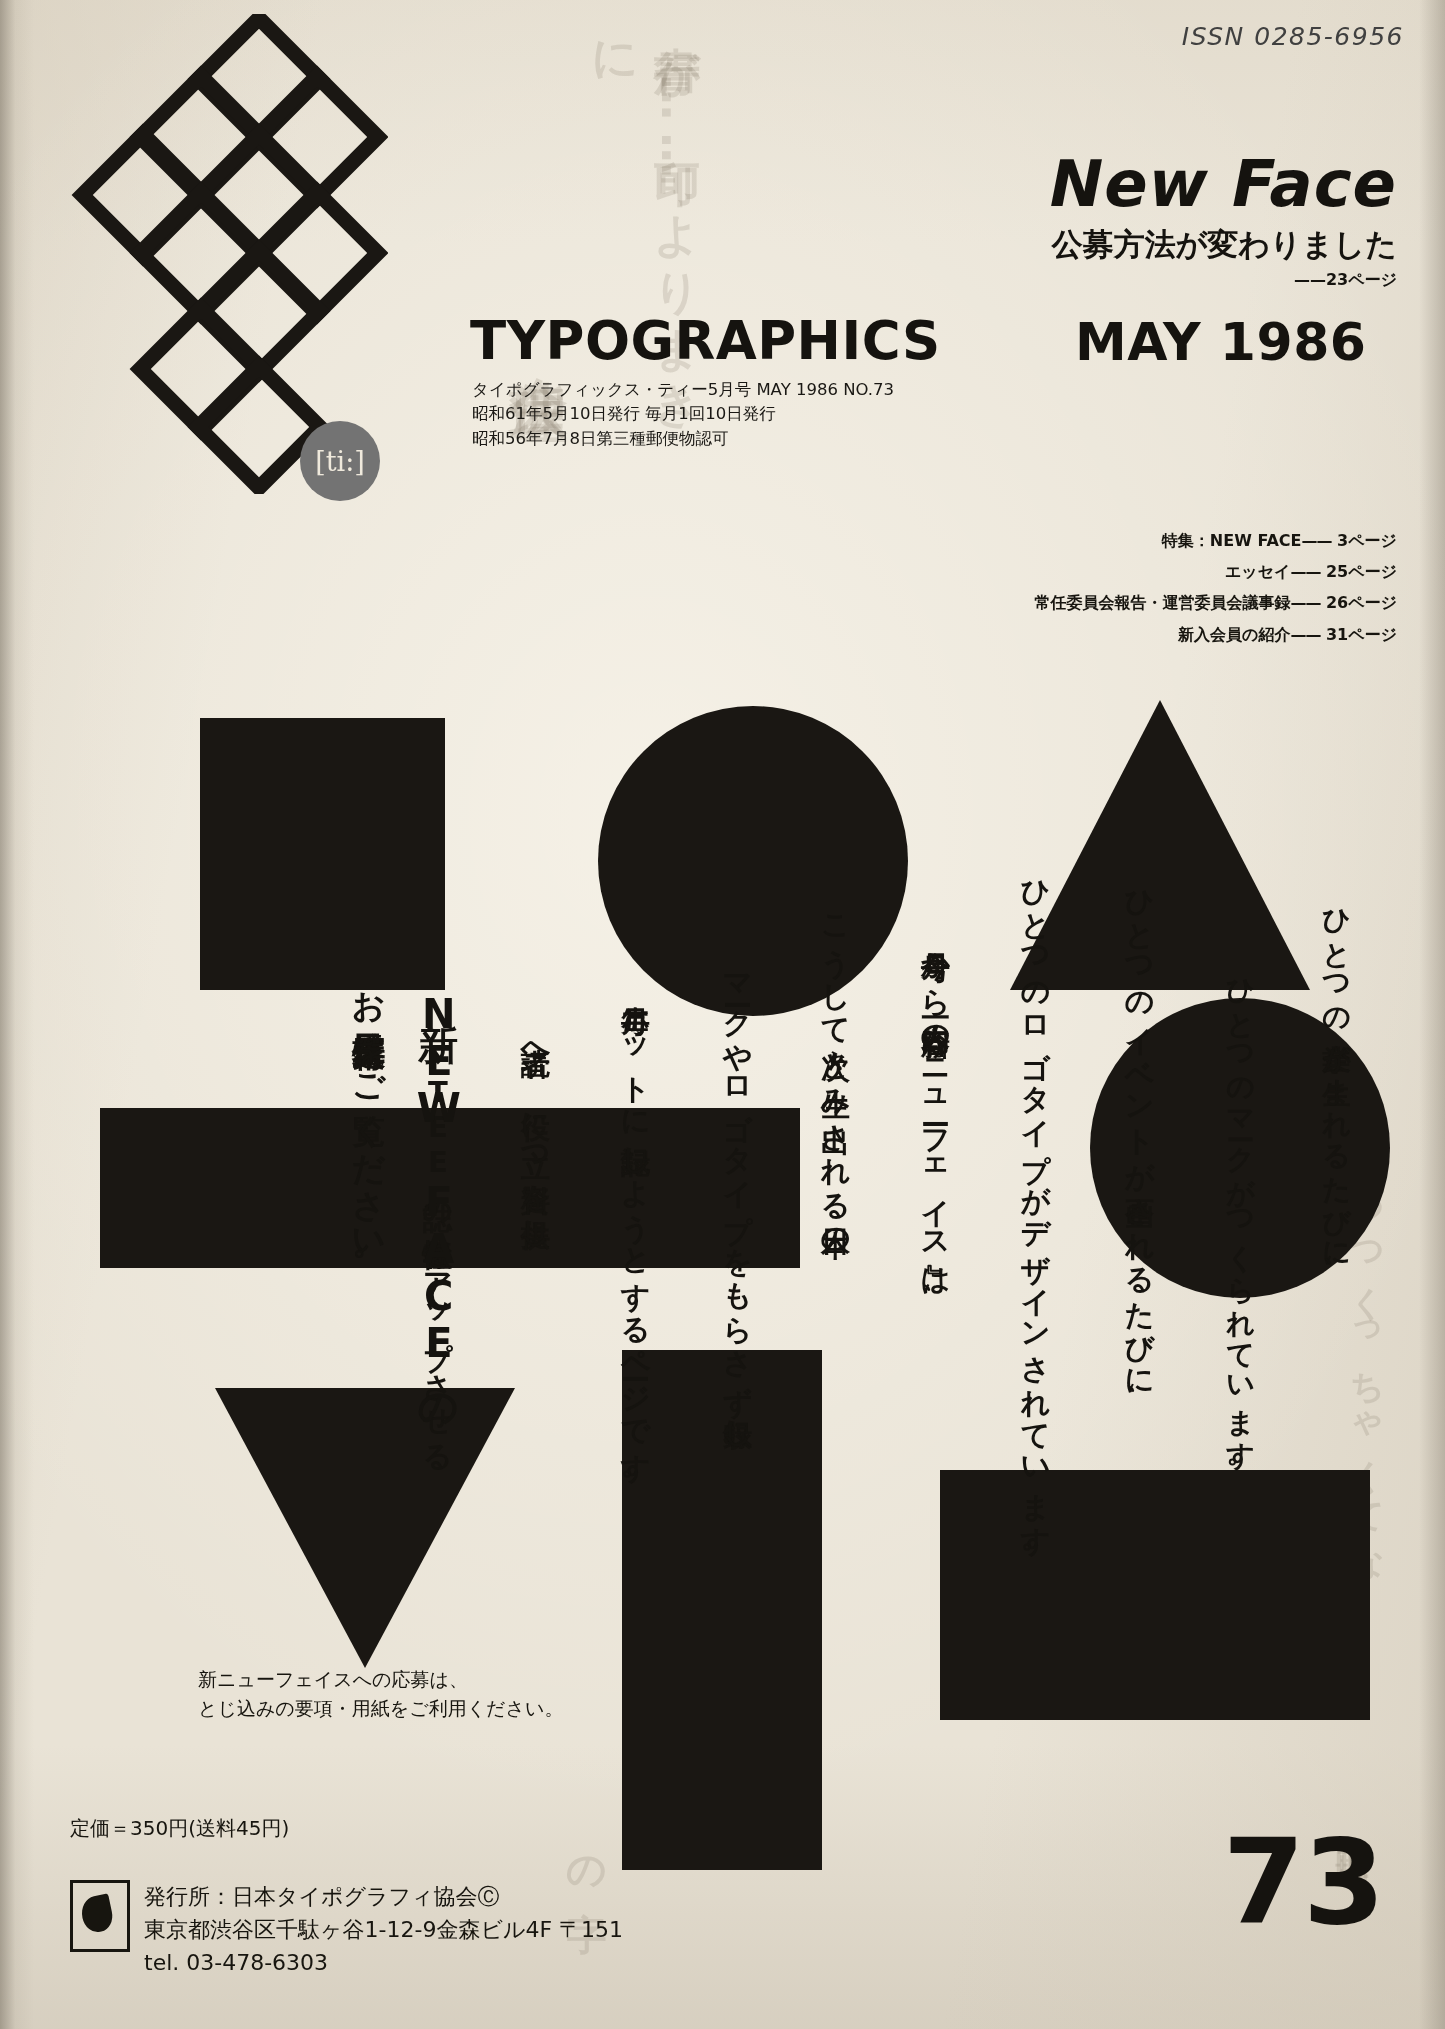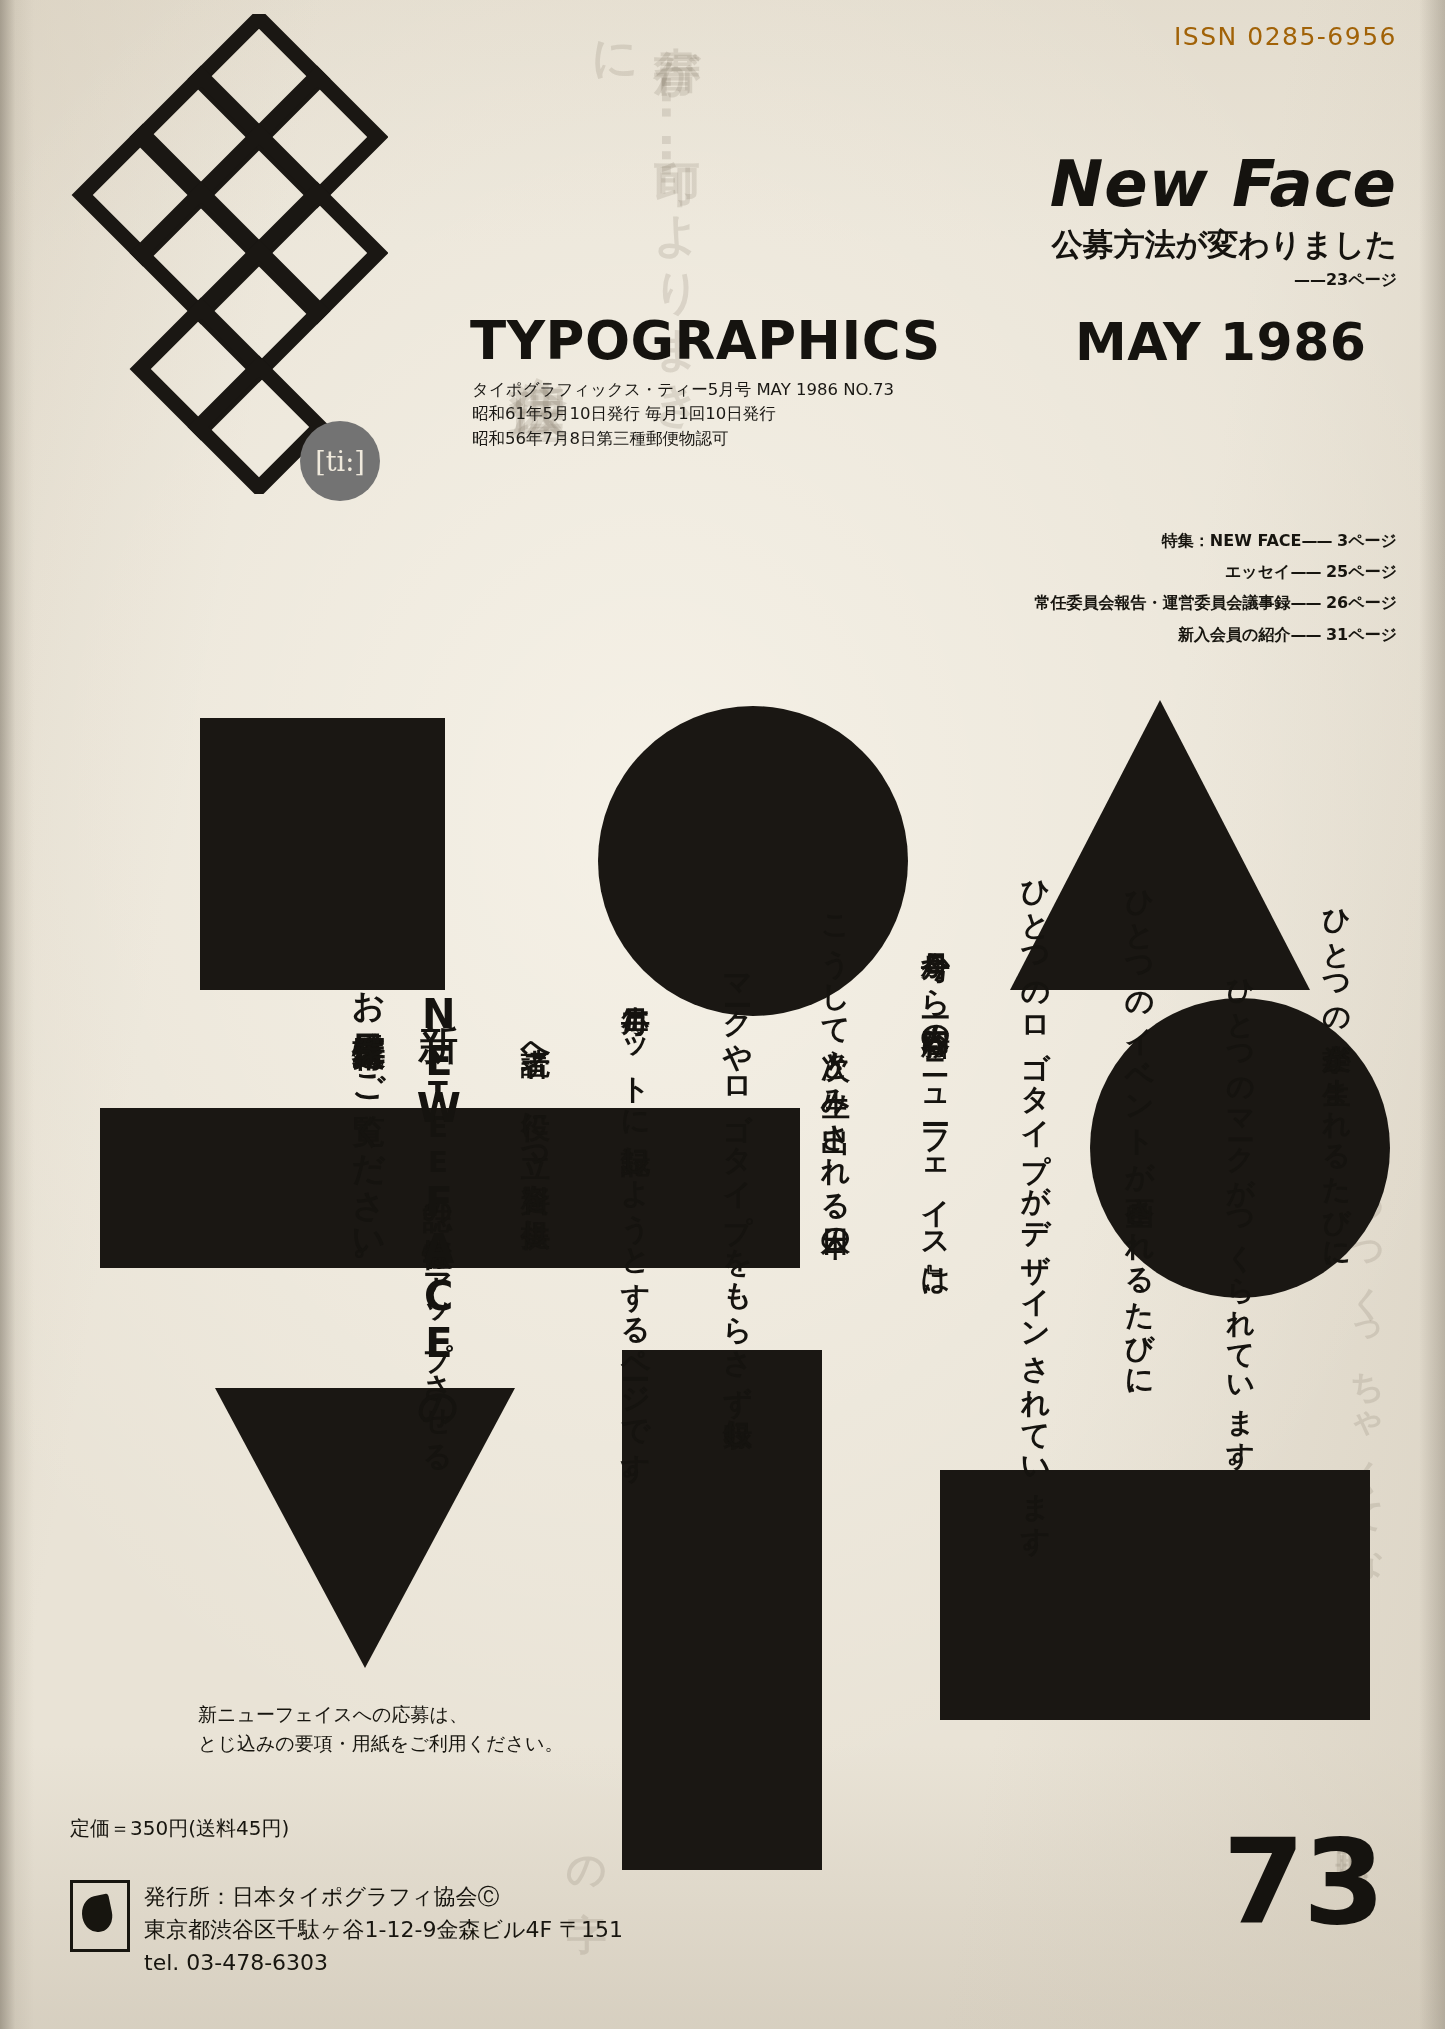--- a/index.html
+++ b/index.html
@@ -47,25 +47,26 @@
     writing-mode: vertical-rl;
     font-weight: bold;
     letter-spacing: 4px;
     pointer-events: none;
     user-select: none;
   }
 
   
   .issn {
     position: absolute;
-    right: 48px; top: 22px;
+    right: 41px; top: 22px;
     font-family: "DejaVu Sans", sans-serif;
     font-size: 25px;
     letter-spacing: 1.5px;
-    color: #a16207;
+    color: #404040;
+    font-style: italic;
   }
   .newface-block {
     position: absolute;
     right: 48px; top: 120px;
     text-align: right;
   }
   .newface-title {
     font-family: "DejaVu Sans", sans-serif;
     font-size: 64px;
     font-style: italic;
@@ -208,21 +209,20 @@
   .v10{ right: 898px;top: 215px; font-size: 29px; }
 
   .note-bottom {
     position: absolute;
     left: 198px; top: 1665px;
     font-family: "DejaVu Sans", sans-serif;
     font-size: 19px;
     font-weight: 500;
     line-height: 1.55;
     color: #17150f;
-    margin-top: 35px;
   }
 
   .price {
     position: absolute;
     left: 70px; top: 1815px;
     font-family: "DejaVu Sans", sans-serif;
     font-size: 20px;
     color: #17150f;
     font-weight: 500;
   }

